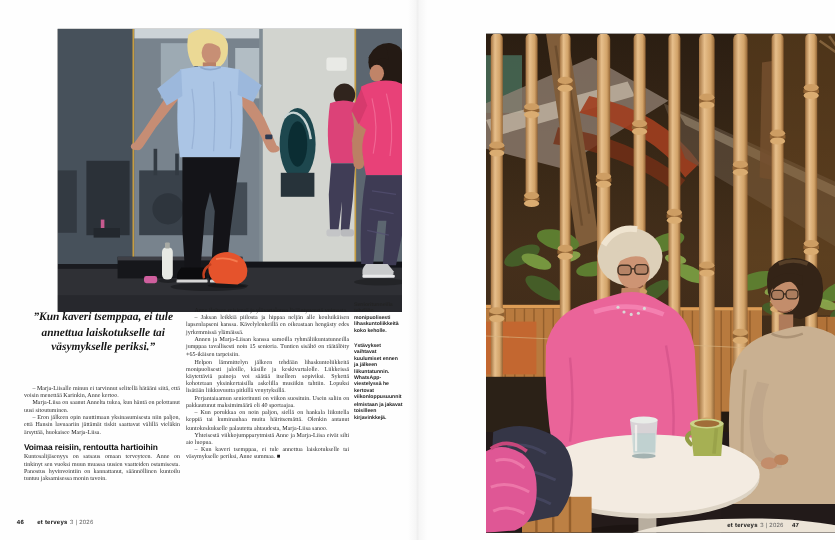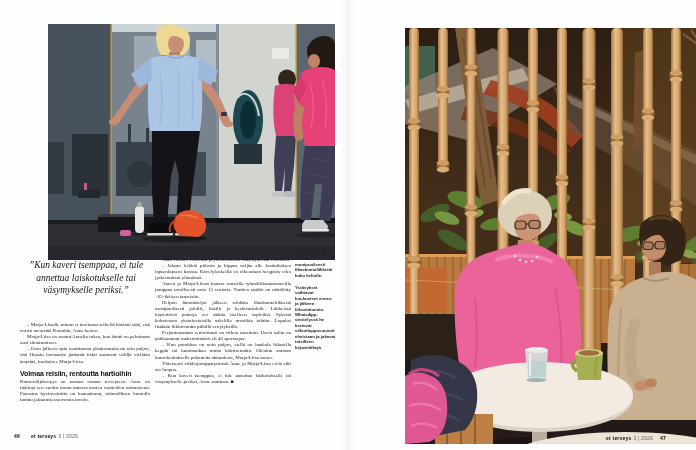--- a/index.html
+++ b/index.html
@@ -7,21 +7,21 @@
        font-family:"Liberation Serif",serif;-webkit-font-smoothing:antialiased;}
   .spread{position:relative;width:696px;height:450px;background:#fefefe;}
   .page{position:absolute;top:0;height:450px;}
   .page.left{left:0;width:348px;}
   .page.right{left:348px;width:348px;}
   .photo{position:absolute;overflow:hidden;background:#444;}
   .photo svg{display:block;width:100%;height:100%;}
   #gym-photo{left:8px;top:8px;width:287px;height:236px;}
   #cafe-photo{left:17px;top:12px;width:323px;height:416px;}
   .pull-quote{position:absolute;left:20px;top:259px;width:132px;margin:0;
-      font-family:"Liberation Serif",serif;font-style:italic;font-weight:400;
+      font-family:"Liberation Serif",serif;font-style:italic;font-weight:700;
       font-size:9.5px;line-height:12.6px;text-align:center;color:#141414;}
   .bodycol{position:absolute;font-size:5px;line-height:6.1px;text-align:justify;
       color:#1f1f1f;word-break:break-word;}
   .bodycol p{margin:0;text-indent:7px;}
   .bodycol p.noind{text-indent:0;}
   #col1{left:20px;top:322px;width:130px;}
   #col2{left:155px;top:257px;width:136px;}
   .section-heading{font-family:"Liberation Sans",sans-serif;font-weight:700;
       font-size:7px;line-height:8px;margin:5px 0 1.5px;color:#111;letter-spacing:-0.1px;}
   .captions{position:absolute;left:295px;top:251px;width:41px;

